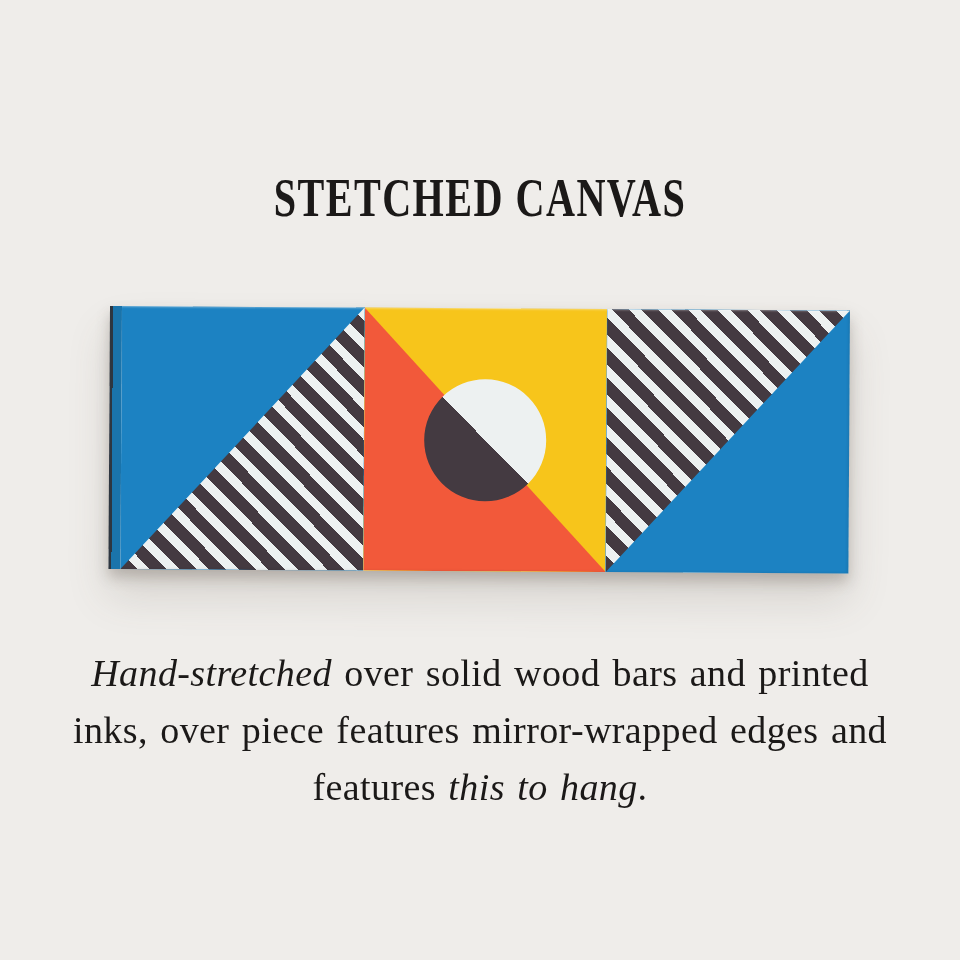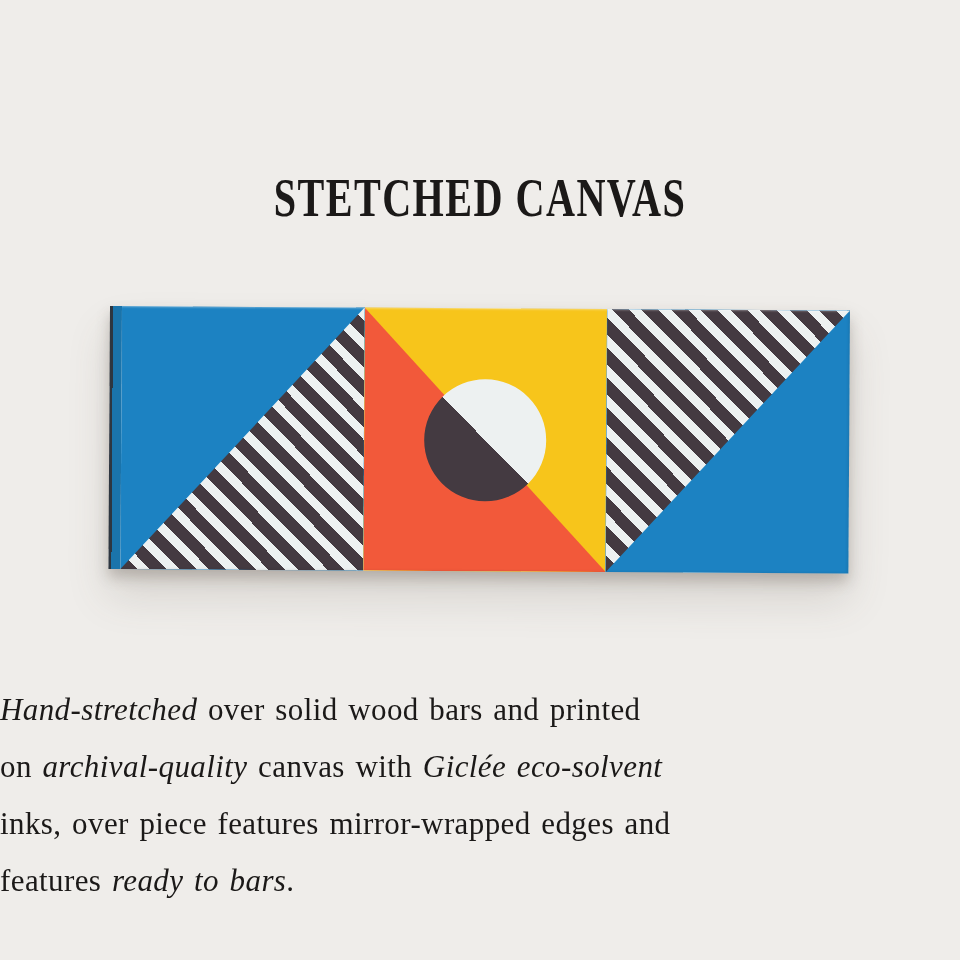--- a/index.html
+++ b/index.html
@@ -95,25 +95,26 @@
     margin: -61px 0 0 -61px;
     border-radius: 50%;
     background: linear-gradient(45deg,
       var(--dark, #443a41) 0 50%,
       var(--light, #f1f3f2) 50% 100%);
   }
 
   
   .desc {
     position: absolute;
-    top: 681px;
+    top: 645px;
     left: 0;
     width: 100%;
+    text-align: center;
     color: var(--text, #1b1918);
-    font-size: 31px;
+    font-size: 38px;
     line-height: 57px;
     letter-spacing: 0.4px;
     word-spacing: 2.5px;
   }
   .desc p { margin: 0; }
   .desc em { font-style: italic; }
 </style>
 </head>
 <body>
 
@@ -136,18 +137,17 @@
 
       <div class="panel">
         <div class="stripes stripes-tl"></div>
       </div>
 
     </div>
   </div>
 
   <div class="desc">
     <p><em>Hand-stretched</em><span> over solid wood bars and printed</span></p>
-    <p><span>on </span><em>archival-quality</em><span> canvas with </span><em>Giclée eco-solvent</em></p>
     <p><span>inks, over piece features mirror-wrapped edges and</span></p>
-    <p><span>features </span><em>ready to bars</em><span>.</span></p>
+    <p><span>features </span><em>this to hang</em><span>.</span></p>
   </div>
 
 </div>
 
 </body></html>

